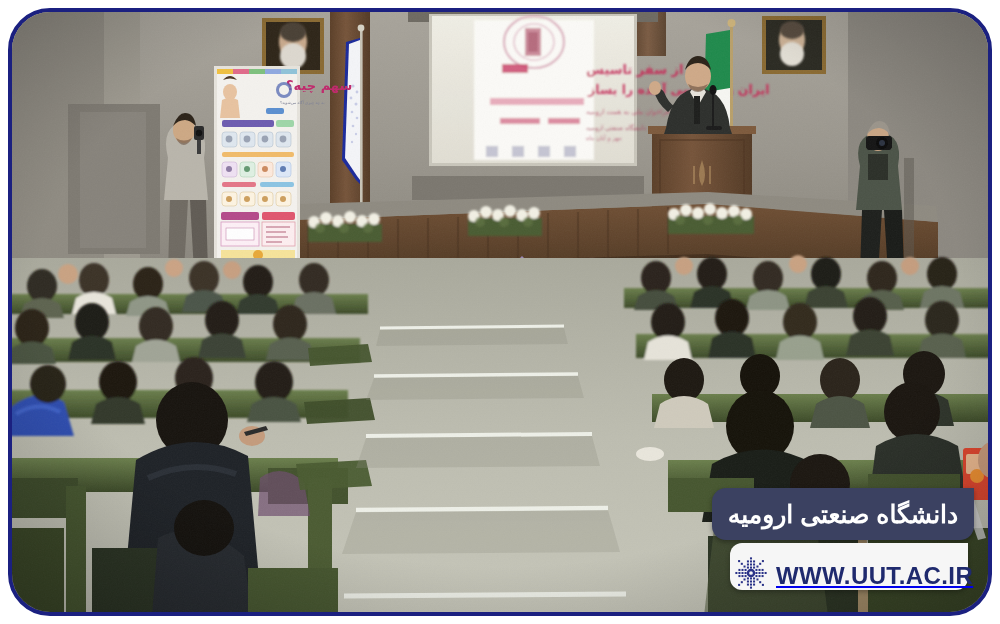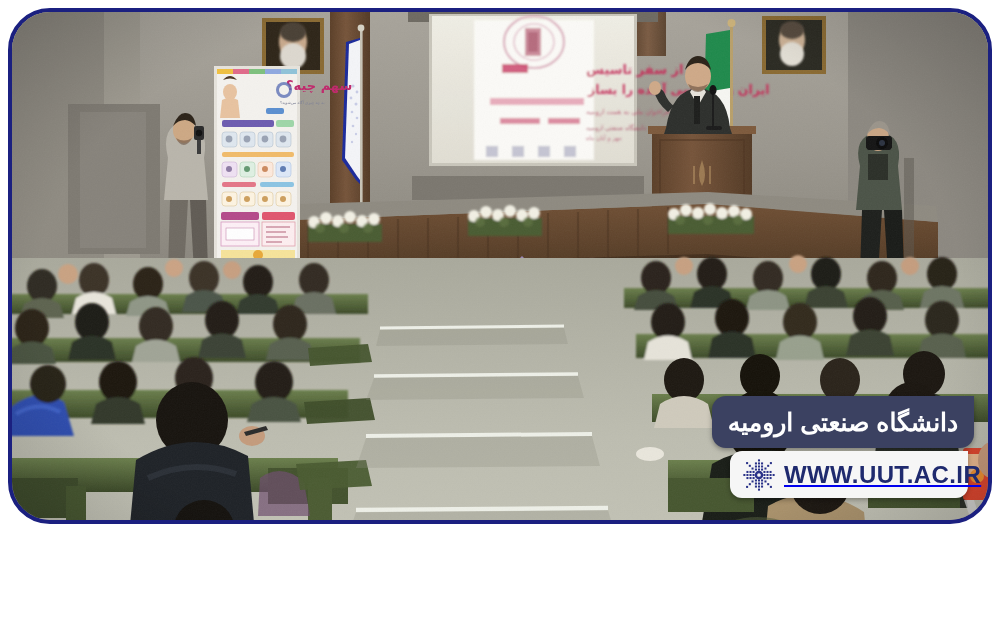--- a/index.html
+++ b/index.html
@@ -2,37 +2,37 @@
 <html><head>
 <meta charset="utf-8">
 <title>Urmia University of Technology — Auditorium Event</title>
 <style>
   html,body{margin:0;padding:0;background:#ffffff;}
   body{width:1000px;height:624px;overflow:hidden;
        font-family:"Liberation Sans",sans-serif;}
   #stage{position:relative;width:1000px;height:624px;background:#ffffff;}
 
   
-  #frame{position:absolute;left:8px;top:8px;width:984px;height:516px;
+  #frame{position:absolute;left:8px;top:8px;width:984px;height:608px;
          border:4px solid #1b2080;border-radius:42px;box-sizing:border-box;
          overflow:hidden;background:#8d8c86;}
   #photo{position:absolute;left:-4px;top:-4px;width:984px;height:608px;}
 
   
   #wm{position:absolute;right:14px;bottom:22px;width:262px;
       display:flex;flex-direction:column;align-items:flex-end;gap:3px;
       pointer-events:auto;}
   #wm-name{width:262px;height:52px;background:#3b4161;
            border-radius:14px 0 14px 14px;
            display:flex;align-items:center;justify-content:center;
            color:#ffffff;font-size:25px;font-weight:bold;letter-spacing:.3px;
            direction:rtl;box-shadow:0 2px 5px rgba(0,0,0,.35);}
   #wm-url{width:238px;height:47px;background:#f6f6f6;
           border-radius:12px 0 12px 12px;margin-right:6px;
-          display:flex;align-items:center;gap:8px;padding-left:12px;
+          display:flex;align-items:flex-end;gap:8px;padding-left:4px;
           box-sizing:border-box;box-shadow:0 2px 5px rgba(0,0,0,.3);}
   #wm-url .txt{color:#1f2a6e;font-size:24px;font-weight:bold;letter-spacing:.4px;}
   #wm-logo{width:34px;height:34px;flex:none;}
 </style>
 </head>
 <body>
 
 <div id="stage">
 
   <div id="frame">

